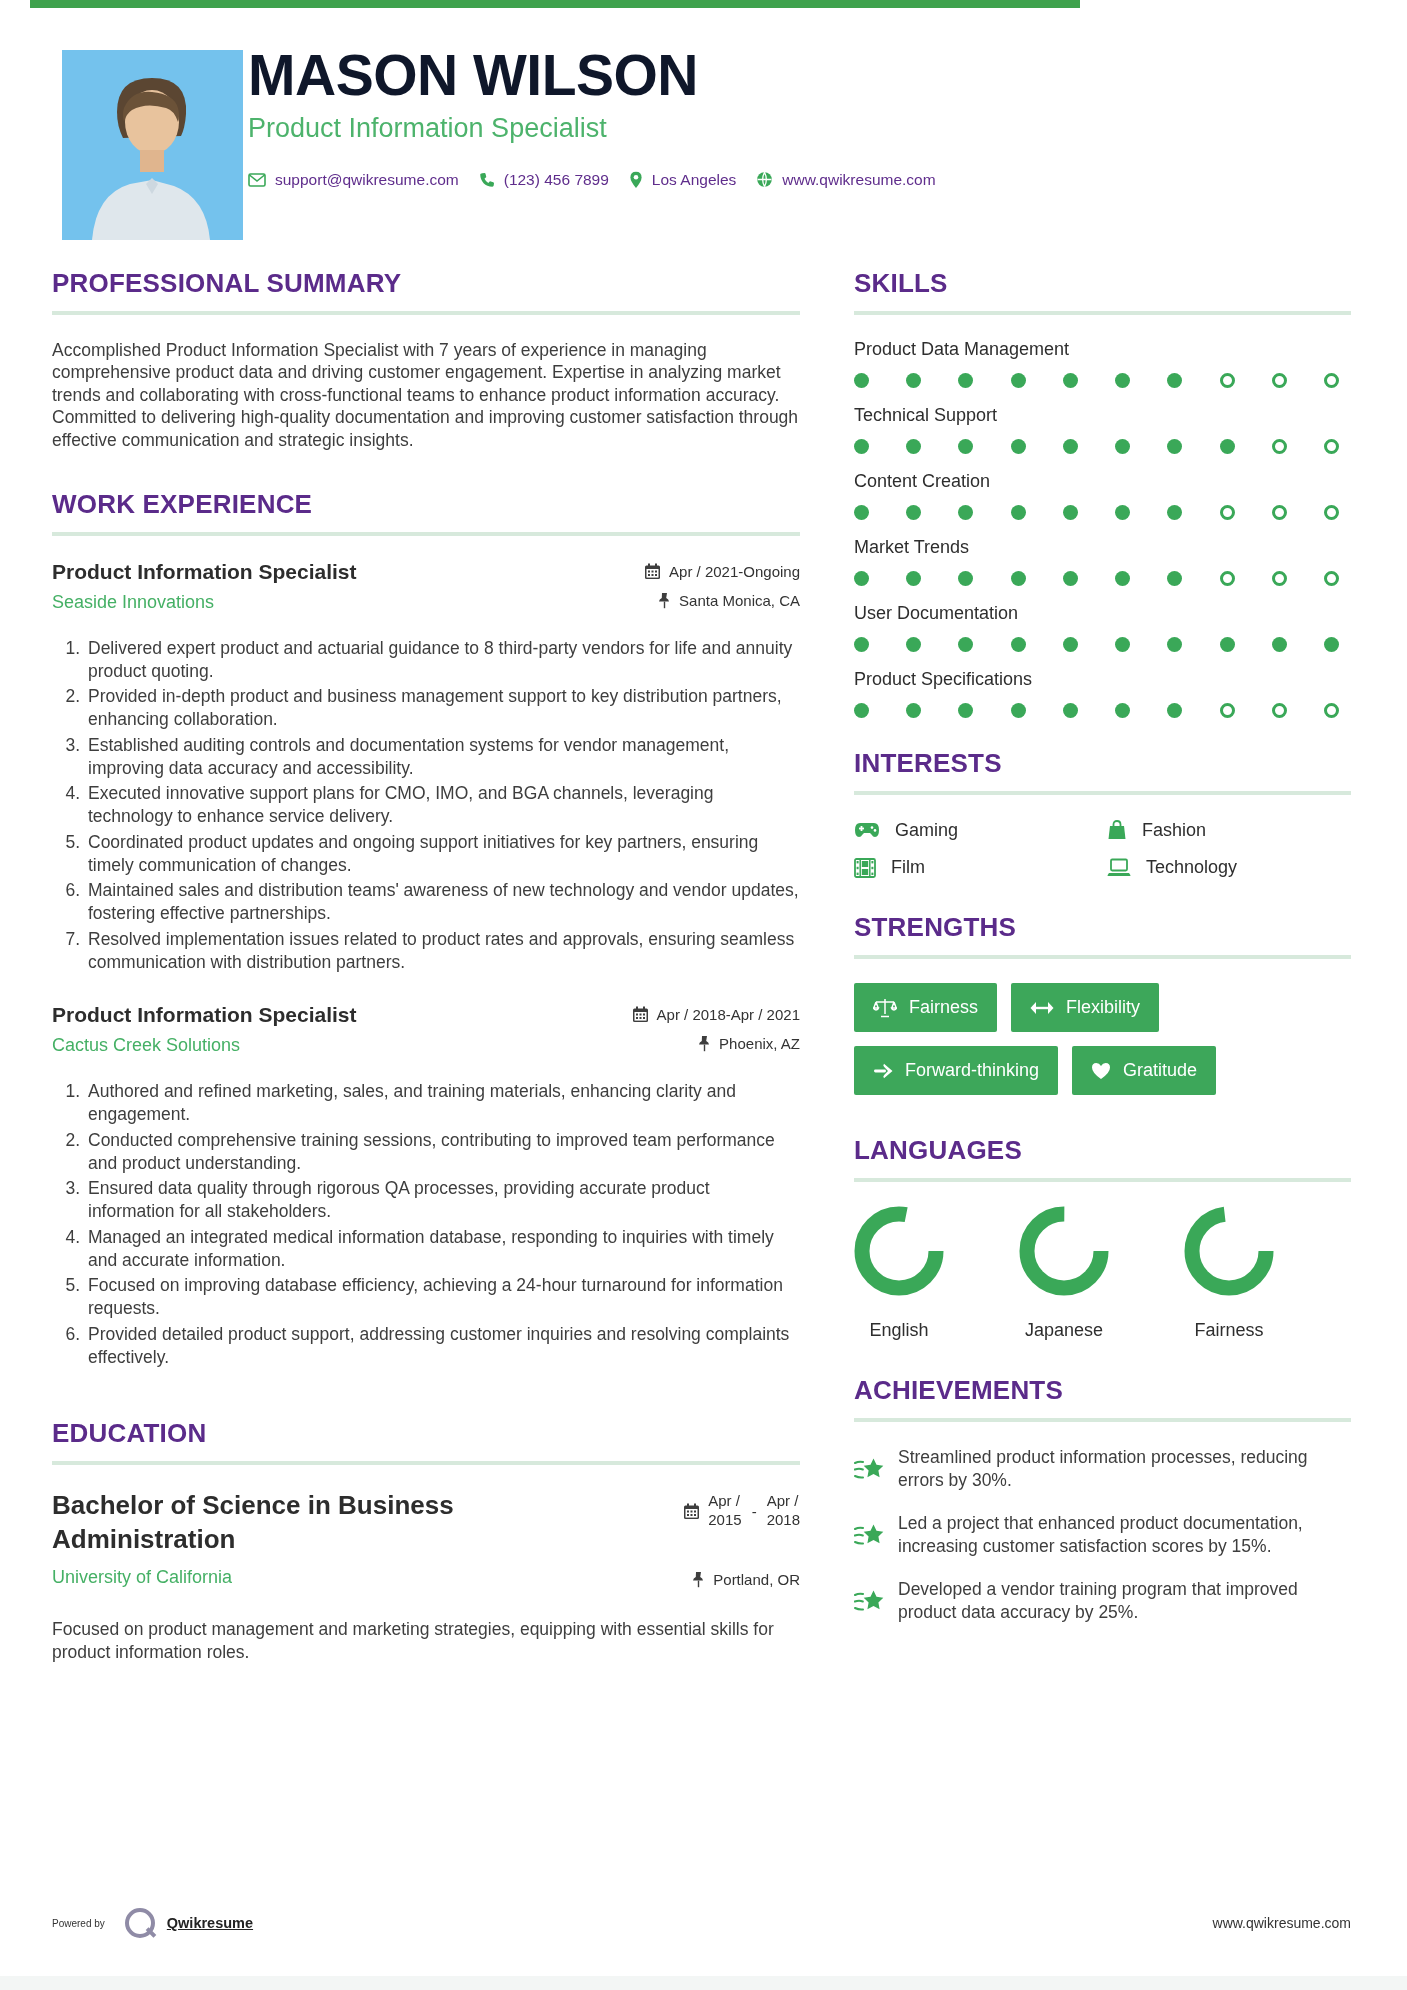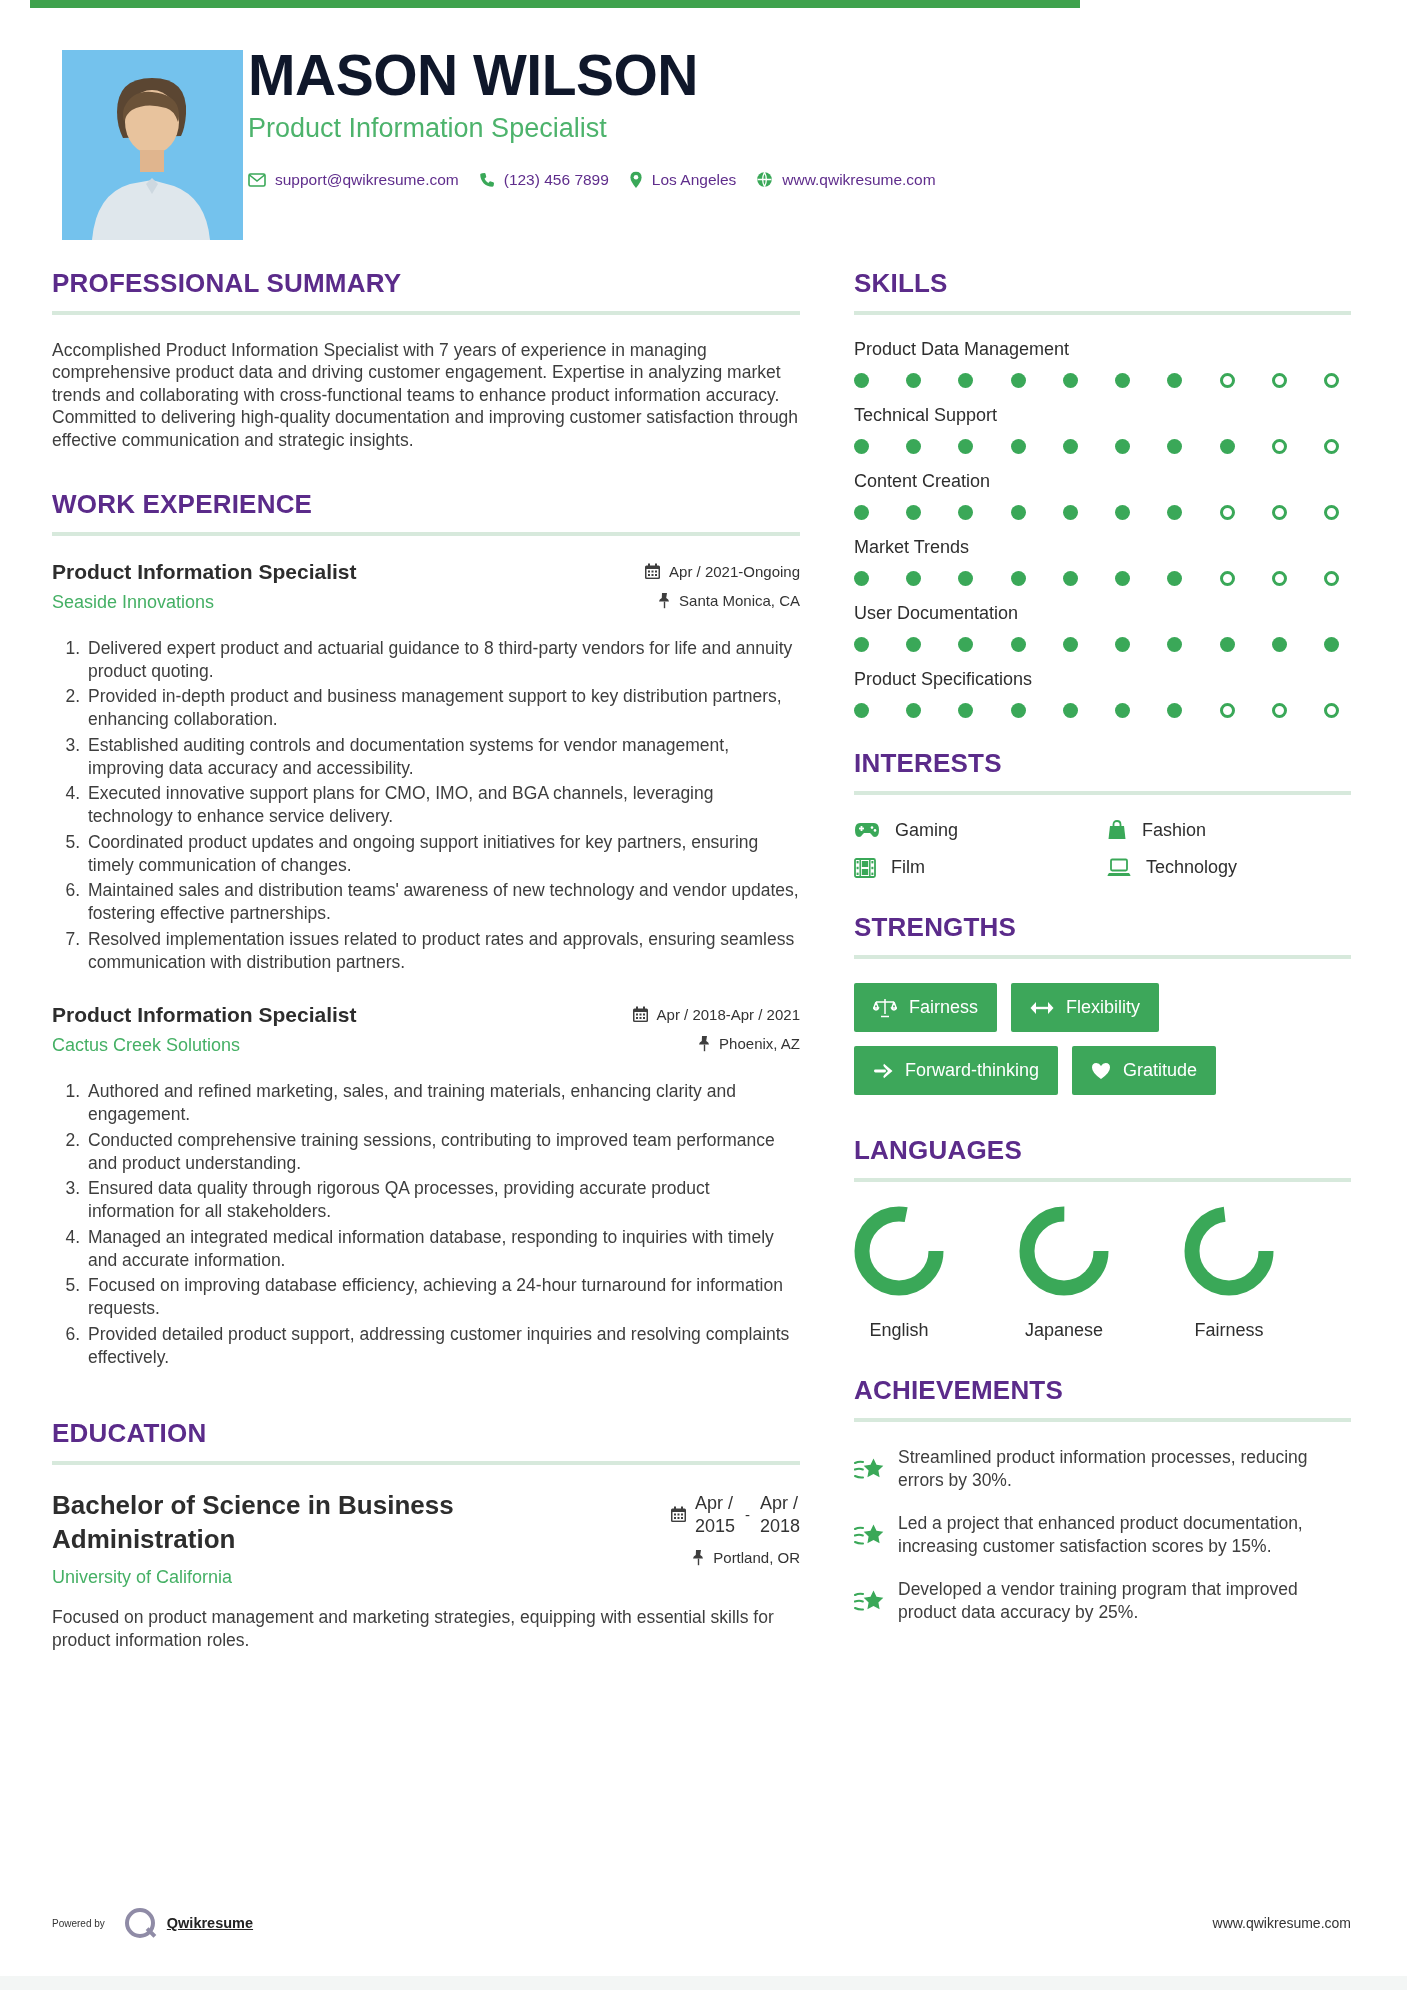--- a/index.html
+++ b/index.html
@@ -48,24 +48,24 @@
   .job-head-right { text-align:right; flex-shrink:0; padding-top:3px; }
   .meta { display:flex; justify-content:flex-end; align-items:center; gap:8px; font-size:15px; color:#333; margin-bottom:12px; }
   ol.bullets { margin:16px 0 0 0; padding-left:33px; }
   ol.bullets li { font-size:17.5px; line-height:1.3; color:#3e3e3e; margin-bottom:3px; padding-left:3px; }
 
   
   .edu-head { display:flex; justify-content:space-between; align-items:flex-start; }
   .edu-degree { font-size:26px; font-weight:600; color:#2d2d2d; width:430px; line-height:1.3; }
   .edu-school { font-size:18px; color:#45b065; margin-top:10px; }
   .edu-meta { text-align:right; flex-shrink:0; padding-top:3px; }
-  .edate { display:inline-flex; flex-direction:column; text-align:left; font-size:18px; color:#333; line-height:1.25; }
+  .edate { display:inline-flex; flex-direction:column; text-align:left; font-size:15px; color:#333; line-height:1.25; }
   .edash { font-size:15px; color:#333; margin:0 2px; }
   .edu-desc { font-size:17.5px; line-height:1.3; color:#3e3e3e; margin-top:18px; }
-  .edu-loc { margin-top:12px; }
+  .edu-loc { margin-top:41px; }
 
   
   .skill-row { margin-bottom:17px; }
   .skill-name { font-size:18px; color:#2e2e2e; margin-bottom:13px; }
   .dots { display:flex; justify-content:space-between; width:485px; margin-bottom:5px; }
   .dot { width:15px; height:15px; border-radius:50%; }
   .dot.filled { background:#3aa858; }
   .dot.empty { background:#fff; border:3px solid #3aa858; }
 
   

